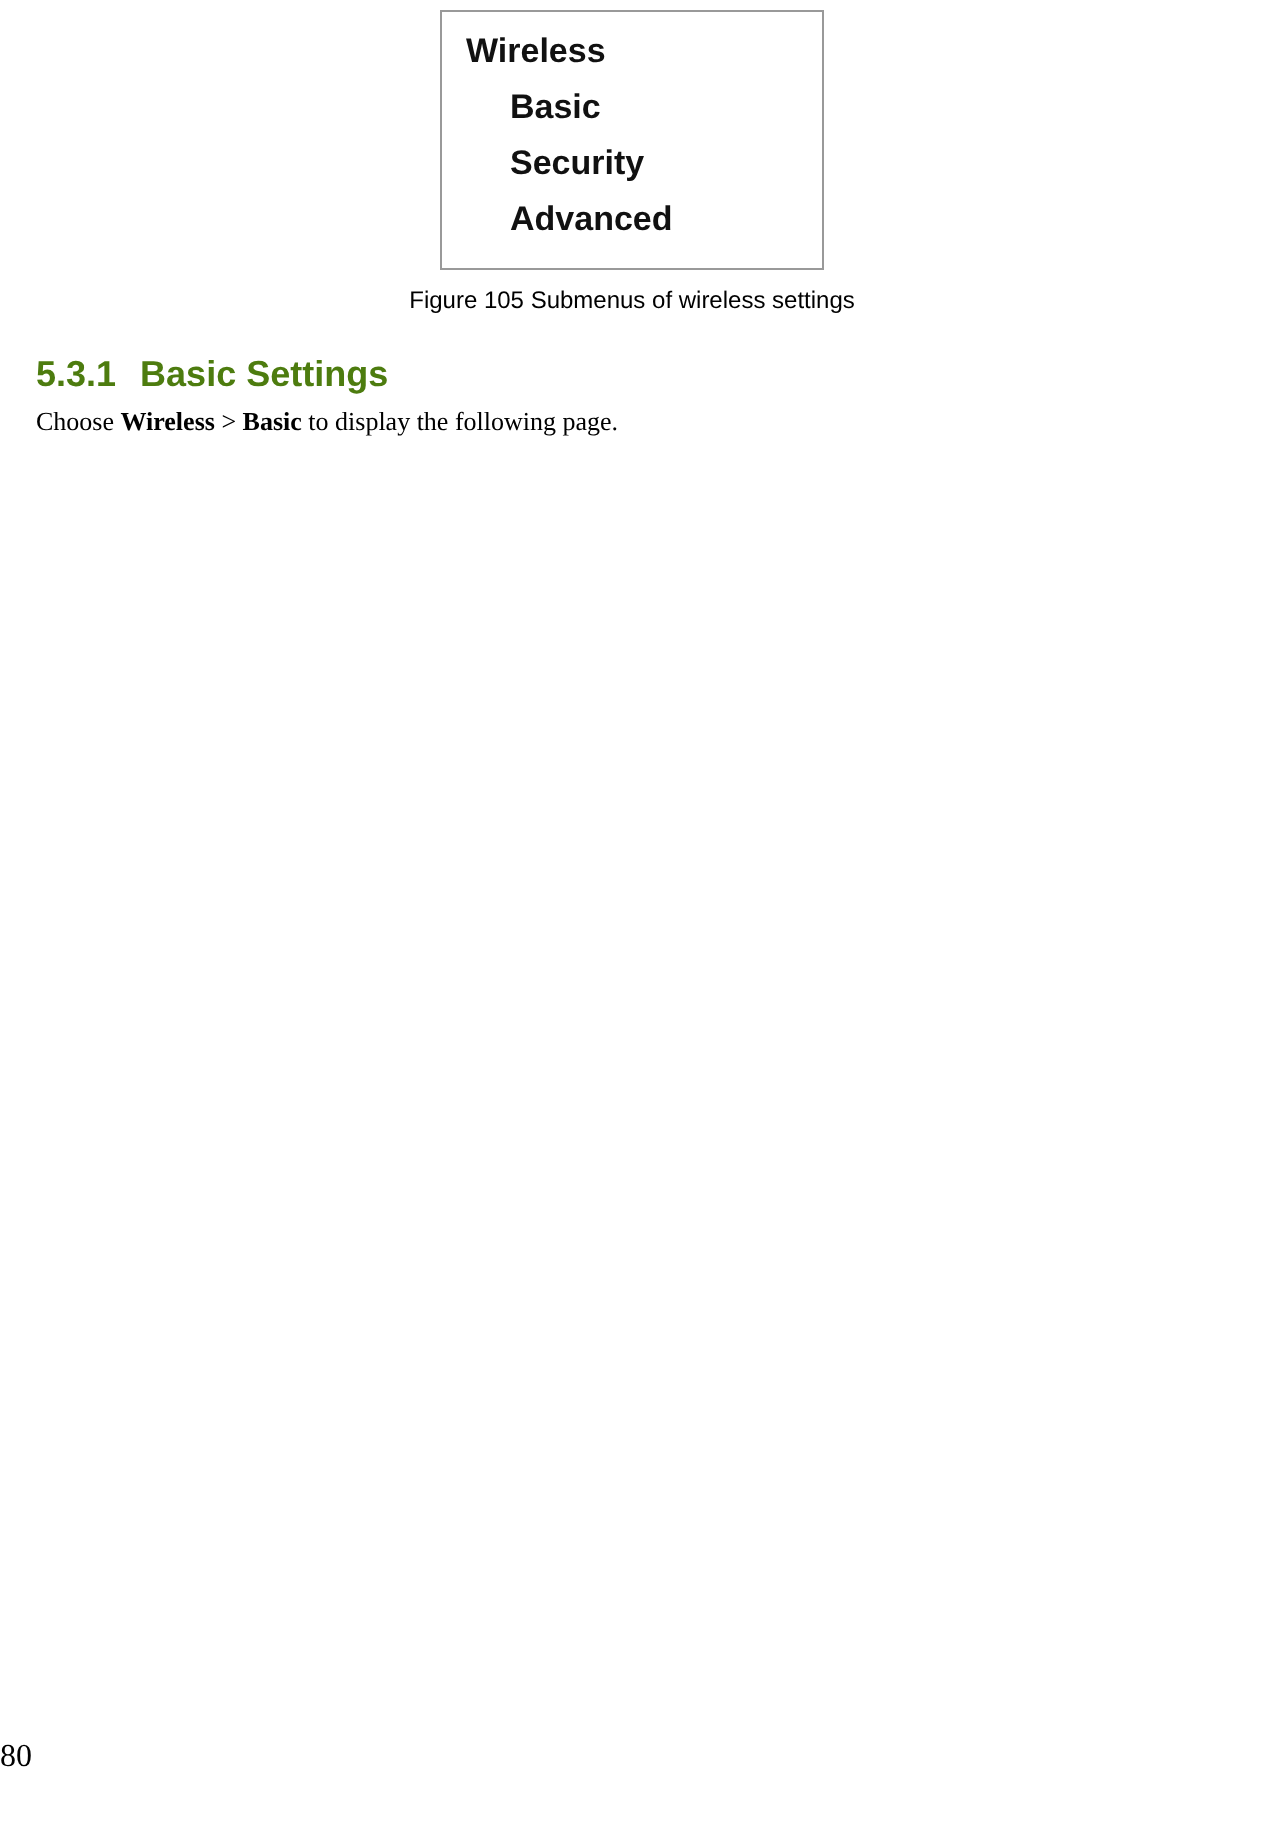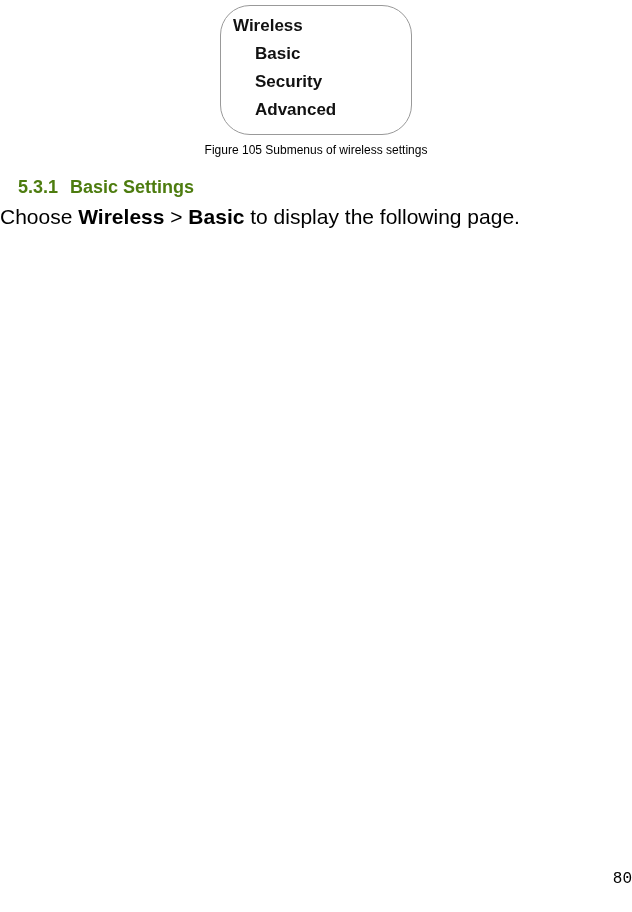--- a/index.html
+++ b/index.html
@@ -1,19 +1,18 @@
 <!DOCTYPE html>
 <html><head>
   <meta charset="utf-8">
   <style>
     * {
       margin: 0;
       padding: 0;
       box-sizing: border-box;
-      border-radius: 30px;
     }
     body {
       width: 632px;
       height: 912px;
       background: #fff;
       font-family: Arial, Helvetica, sans-serif;
       position: relative;
     }
     .menu-box {
       width: 192px;
@@ -45,34 +44,36 @@
     .section-heading {
       font-size: 18px;
       font-weight: bold;
       color: #4d7c0f;
       margin: 20px 0 4px 18px;
     }
     .section-number {
       margin-right: 12px;
     }
     .body-text {
-      font-size: 21px;
+      font-size: 13px;
       color: #000;
+      margin-left: 18px;
       line-height: 1.4;
+      font-family: Liberation Serif, serif;
     }
     .bold {
       font-weight: bold;
     }
     .page-number {
       position: absolute;
       bottom: 24px;
       left: 0;
       width: 100%;
-      text-align: right;
-      font-family: Liberation Mono, monospace;
+      text-align: left;
+      font-family: Liberation Serif, serif;
       font-size: 16px;
       color: #000;
     }
   </style>
 </head>
 <body>
 
 <div class="menu-box">
   <div class="menu-parent">Wireless</div>
   <div class="menu-child">Basic</div>

